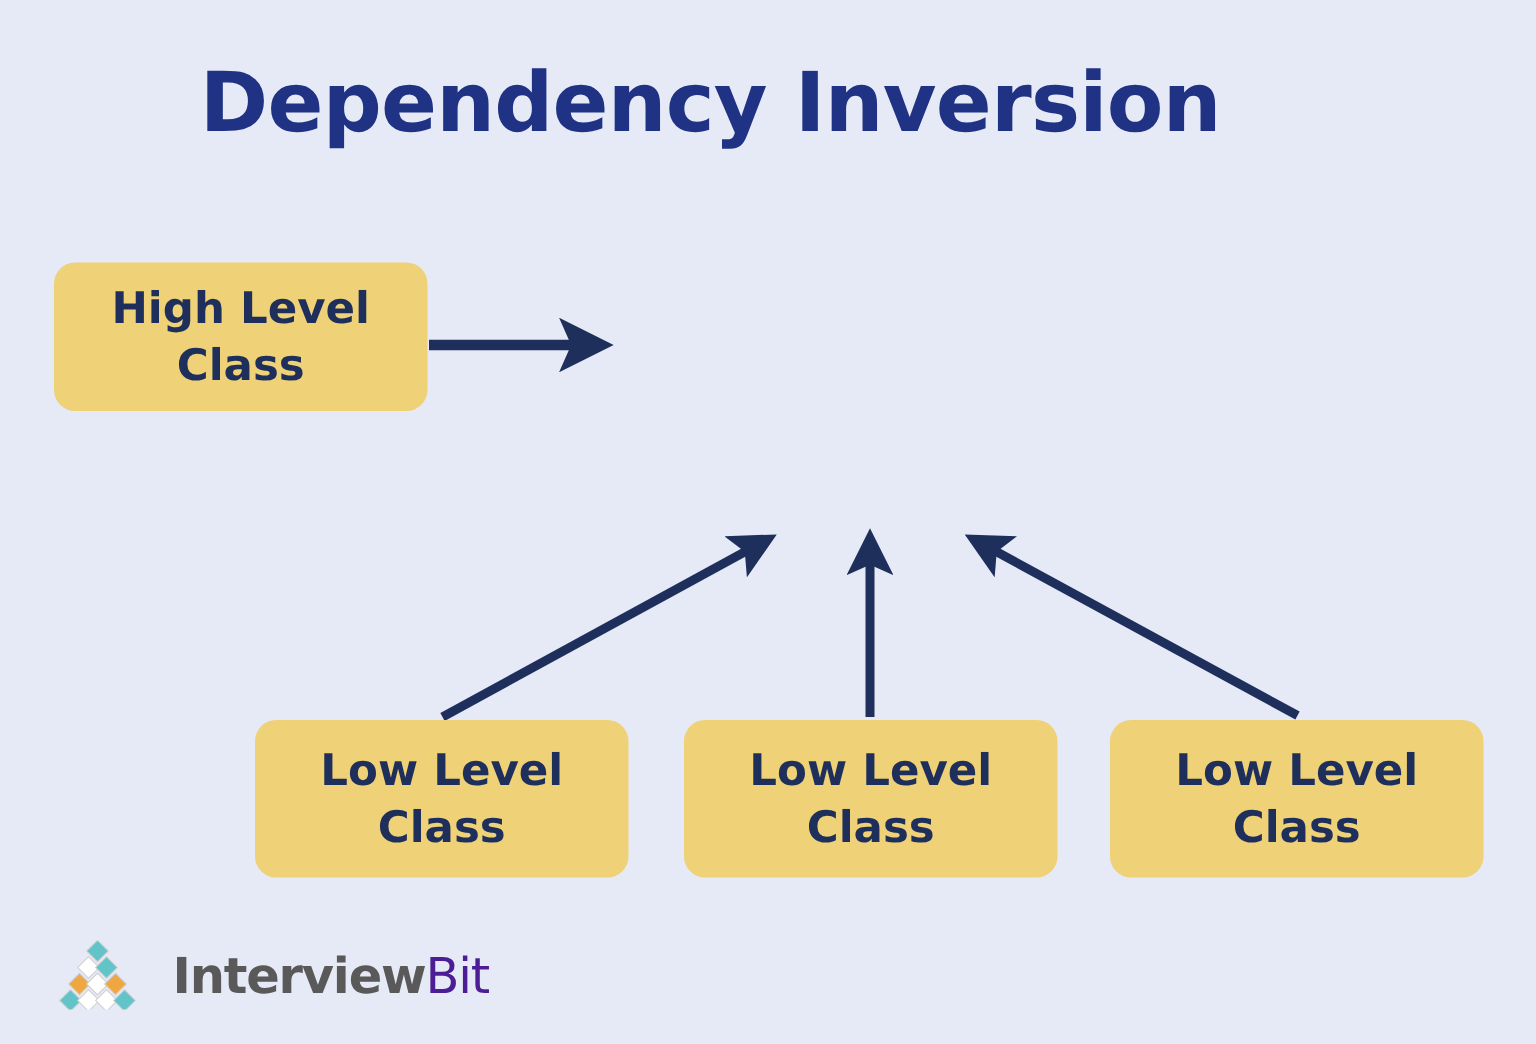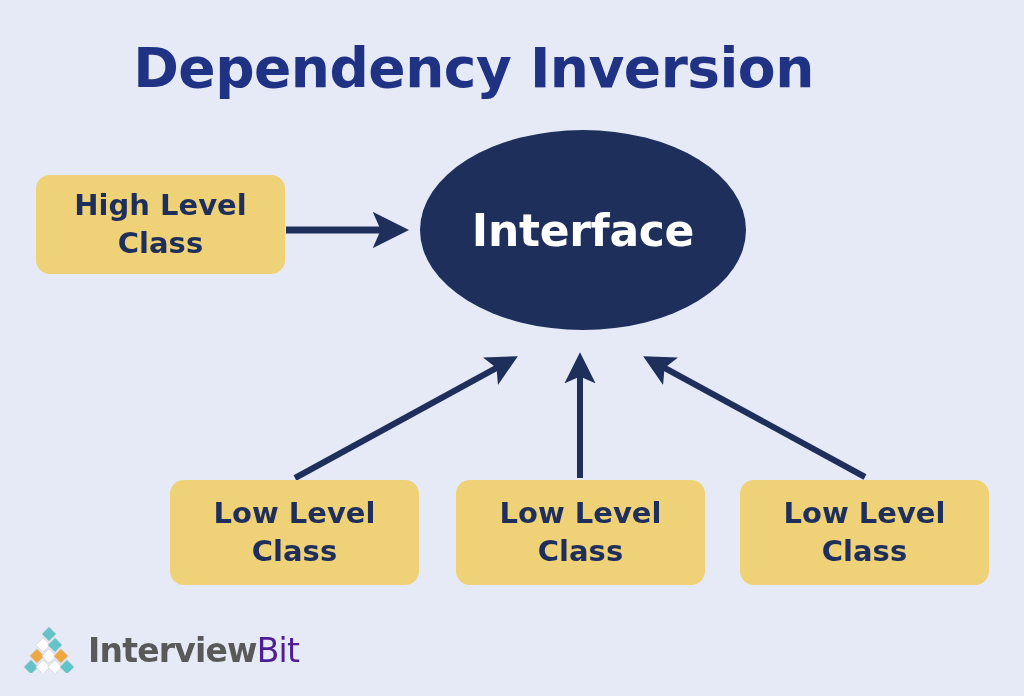--- a/index.html
+++ b/index.html
@@ -94,26 +94,26 @@
   svg#arrows {
     position: absolute;
     left: 0;
     top: 0;
     width: 1024px;
     height: 696px;
     pointer-events: none;
   }
   #logo {
     position: absolute;
-    left: 20px;
+    left: 36px;
     top: 626px;
     height: 48px;
     display: flex;
     align-items: center;
-    gap: 10px;
+    gap: 21px;
     text-align: right;
   }
   #logo-mark { width: 58px; height: 46px; }
   #logo-wordmark {
     font-size: 33px;
     font-family: "DejaVu Sans", sans-serif;
     letter-spacing: -0.8px;
     line-height: 1;
     display: flex;
     align-items: baseline;
@@ -138,23 +138,20 @@
     <line x1="295" y1="478" x2="511" y2="360" stroke="#1e2f5c" stroke-width="6" marker-end="url(#ah)"></line>
     <line x1="580" y1="478" x2="580" y2="360" stroke="#1e2f5c" stroke-width="6" marker-end="url(#ah)"></line>
     <line x1="865" y1="477" x2="650" y2="360" stroke="#1e2f5c" stroke-width="6" marker-end="url(#ah)"></line>
   </svg>
 
   <div class="node-box" id="high-level-class">
     <span>High Level
 Class</span>
   </div>
 
-  <div id="interface-ellipse">
-    <span class="label">Interface</span>
-  </div>
 
   <div class="node-box" id="low-level-class-1">
     <span>Low Level
 Class</span>
   </div>
 
   <div class="node-box" id="low-level-class-2">
     <span>Low Level
 Class</span>
   </div>

